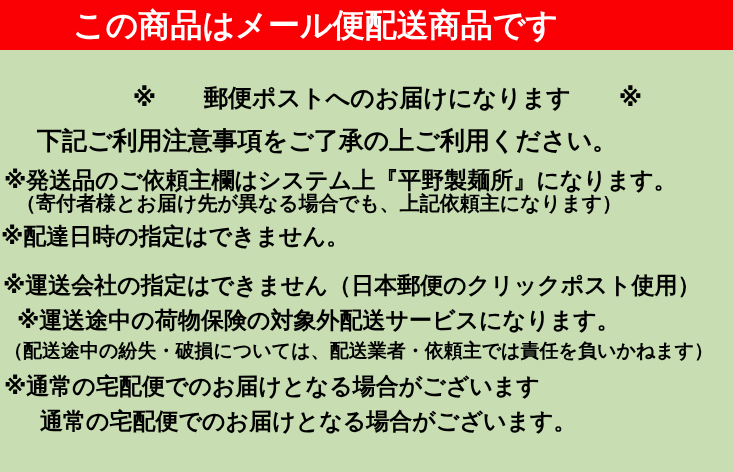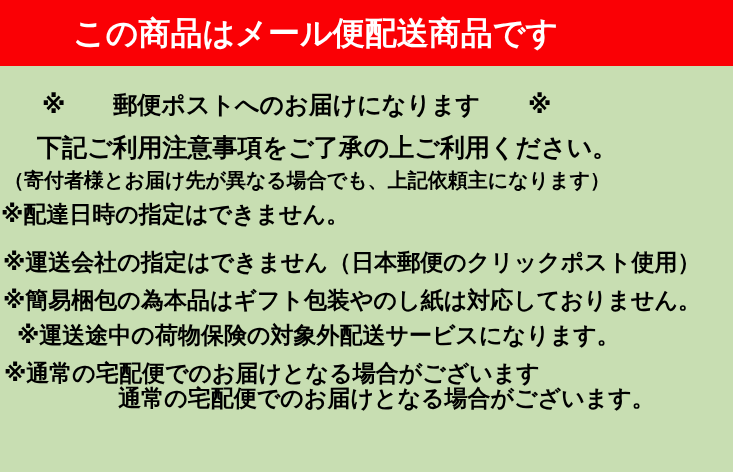--- a/index.html
+++ b/index.html
@@ -11,21 +11,21 @@
       position: relative;
       width: 733px;
       height: 472px;
       background: #C8DEB2;
       overflow: hidden;
       font-family: "Liberation Sans", "DejaVu Sans", sans-serif;
       font-weight: 700;
       color: #000000;
     }
     .banner {
-      height: 66px;
+      height: 50px;
       background: #FA0005;
       box-sizing: border-box;
       display: flex;
       align-items: center;
       padding-left: 73px;
     }
     .banner-title {
       color: #FFFFFF;
       font-size: 32px;
       font-weight: 900;
@@ -34,46 +34,47 @@
       letter-spacing: 0px;
     }
     .notice-body {
       box-sizing: border-box;
     }
     .line {
       line-height: 1.08;
       white-space: pre;
       letter-spacing: 0;
     }
-    .l0  { margin-top: 26px; padding-left: 42px; font-size: 24px; }
+    .l0  { margin-top: 35px; padding-left: 42px; font-size: 24px; text-align: center; }
     .l1  { margin-top: 16px; padding-left: 37px; font-size: 25px; font-family: Liberation Serif, serif; }
     .l2  { margin-top: 14px; padding-left: 4px;  font-size: 23px; }
-    .l3  { margin-top: 9px;  padding-left: 4px;  font-size: 20px; }
+    .l3  {  padding-left: 16px;  font-size: 20px; }
     .l4  { margin-top: 10px; padding-left: 1px;  font-size: 23px; }
     .l5  { margin-top: 24px;  padding-left: 3px;  font-size: 23px; }
     .l6  { margin-top: 13px; padding-left: 3px;  font-size: 23px; }
     .l7  { margin-top: 10px; padding-left: 17px;  font-size: 23px; }
     .l8  { margin-top: 8px;  padding-left: 4px;  font-size: 19px; }
     .l9  { margin-top: 13px; padding-left: 4px;  font-size: 23px; }
-    .l10 { margin-top: 0; padding-left: 40px; font-size: 23px; text-align: center; }
+    .l10 { margin-top: 10px; padding-left: 40px; font-size: 23px; }
   </style>
 </head>
 <body>
 
 <div class="screen">
 
   <div class="banner">
     <span class="banner-title">この商品はメール便配送商品です</span>
   </div>
 
   <div class="notice-body">
     <div class="line l0">※　　郵便ポストへのお届けになります　　※</div>
     <div class="line l1">下記ご利用注意事項をご了承の上ご利用ください。</div>
+    <div class="line l2">※発送品のご依頼主欄はシステム上『平野製麺所』になります。</div>
     <div class="line l3">（寄付者様とお届け先が異なる場合でも、上記依頼主になります）</div>
     <div class="line l4">※配達日時の指定はできません。</div>
     <div class="line l5">※運送会社の指定はできません（日本郵便のクリックポスト使用）</div>
-    <div class="line l6">※簡易梱包の為本品はギフト包装やのし紙は対応しておりません。</div>
     <div class="line l7">※運送途中の荷物保険の対象外配送サービスになります。</div>
+    <div class="line l8">（配送途中の紛失・破損については、配送業者・依頼主では責任を負いかねます）</div>
     <div class="line l9">※通常の宅配便でのお届けとなる場合がございます</div>
     <div class="line l10">通常の宅配便でのお届けとなる場合がございます。</div>
   </div>
 
 </div>
 
 </body></html>

